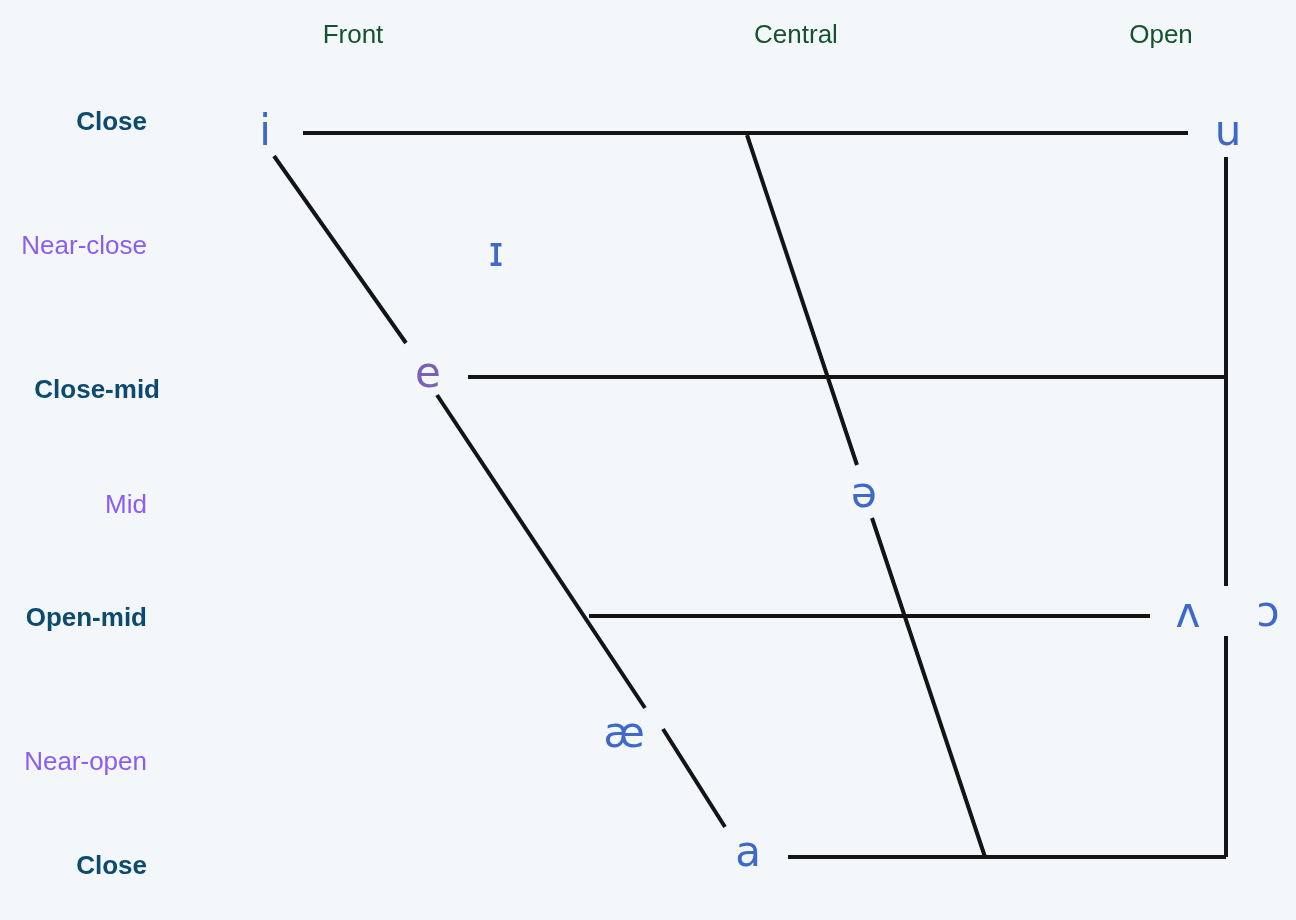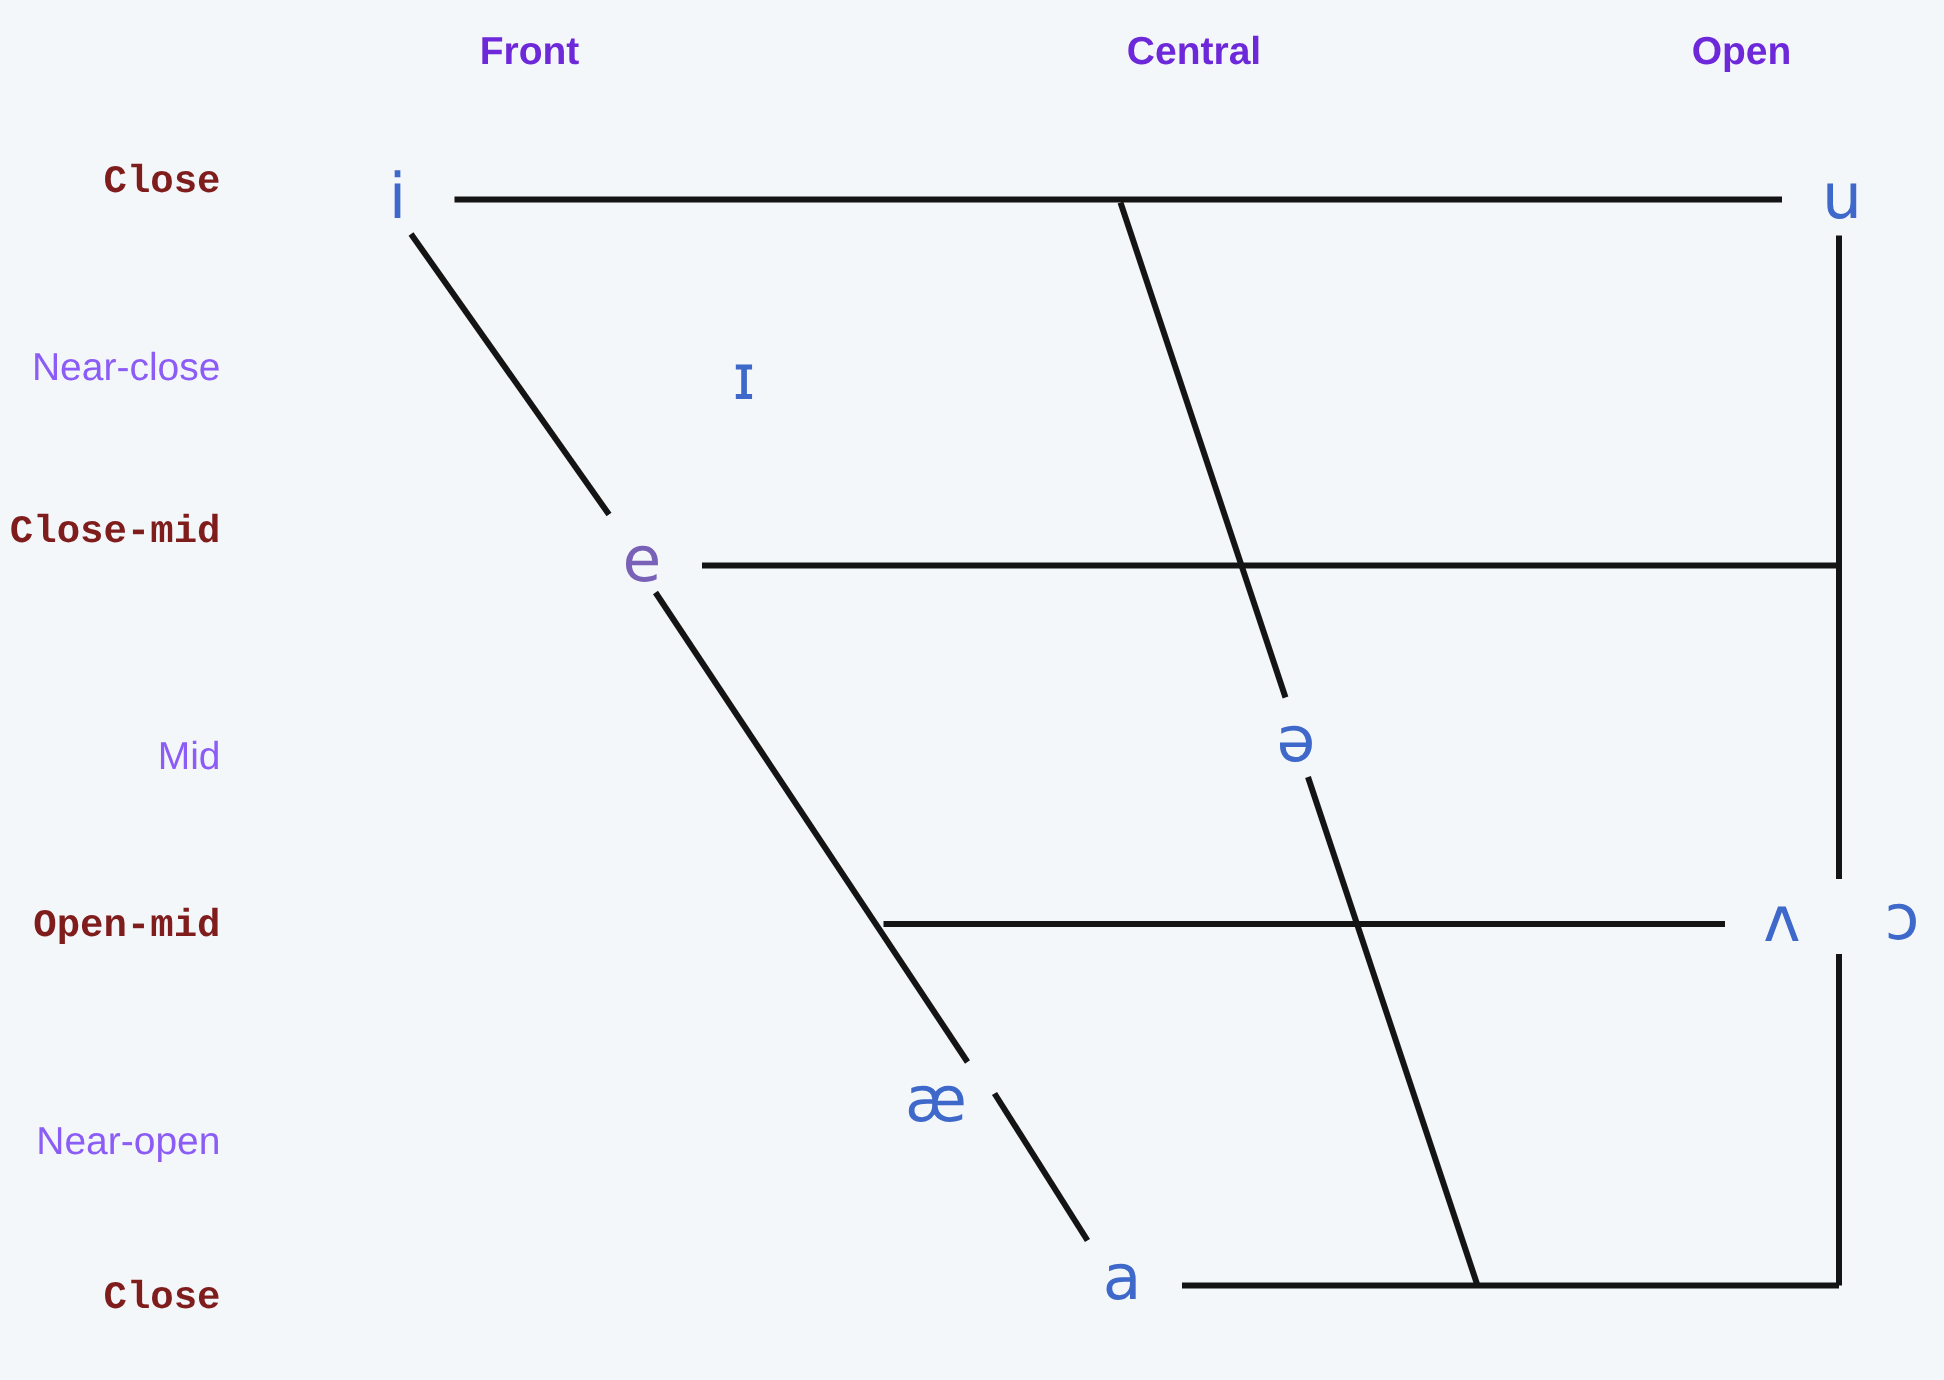--- a/index.html
+++ b/index.html
@@ -27,38 +27,37 @@
   }
   svg.lines line {
     stroke: #141414;
     stroke-width: 4;
     stroke-linecap: butt;
   }
   .col-header {
     position: absolute;
     transform: translate(-50%, -50%);
     font-size: 26px;
-    font-weight: bold;
-    color: #6d28d9;
+    font-weight: normal;
+    color: #14532d;
     white-space: nowrap;
   }
   .row-label {
     position: absolute;
     left: 0;
     width: 147px;
     text-align: right;
     transform: translateY(-50%);
     font-size: 26px;
     color: #8b5cf6;
     white-space: nowrap;
   }
   .row-label.bold {
     font-weight: bold;
-    color: #7f1d1d;
-    font-family: Liberation Mono, monospace;
+    color: #0c4a6e;
   }
   .vowel {
     position: absolute;
     transform: translate(-50%, -52%);
     font-family: "DejaVu Sans", sans-serif;
     font-size: 42px;
     line-height: 1;
     color: #3e68c9;
     cursor: pointer;
     white-space: nowrap;
@@ -85,21 +84,21 @@
     <line x1="747" y1="135" x2="857" y2="465"></line>
     <line x1="872" y1="518" x2="985" y2="857"></line>
   </svg>
 
   <div class="col-header" style="left:353px; top:34px;">Front</div>
   <div class="col-header" style="left:796px; top:34px;">Central</div>
   <div class="col-header" style="left:1161px; top:34px;">Open</div>
 
   <div class="row-label bold" style="top:121px;">Close</div>
   <div class="row-label" style="top:245px;">Near-close</div>
-  <div class="row-label bold" style="top:354px;">Close-mid</div>
+  <div class="row-label bold" style="top:389px;margin-left:13px;">Close-mid</div>
   <div class="row-label" style="top:493px;margin-top:11px;">Mid</div>
   <div class="row-label bold" style="top:617px;">Open-mid</div>
   <div class="row-label" style="top:761px;">Near-open</div>
   <div class="row-label bold" style="top:865px;">Close</div>
 
   <span class="vowel" style="left:265px; top:132px;">i</span>
   <span class="vowel" style="left:1228px; top:132px;">u</span>
   <span class="vowel" style="left:496px; top:253px;">ɪ</span>
   <span class="vowel visited" style="left:428px; top:374px;">e</span>
   <span class="vowel" style="left:864px; top:494px;">ə</span>

